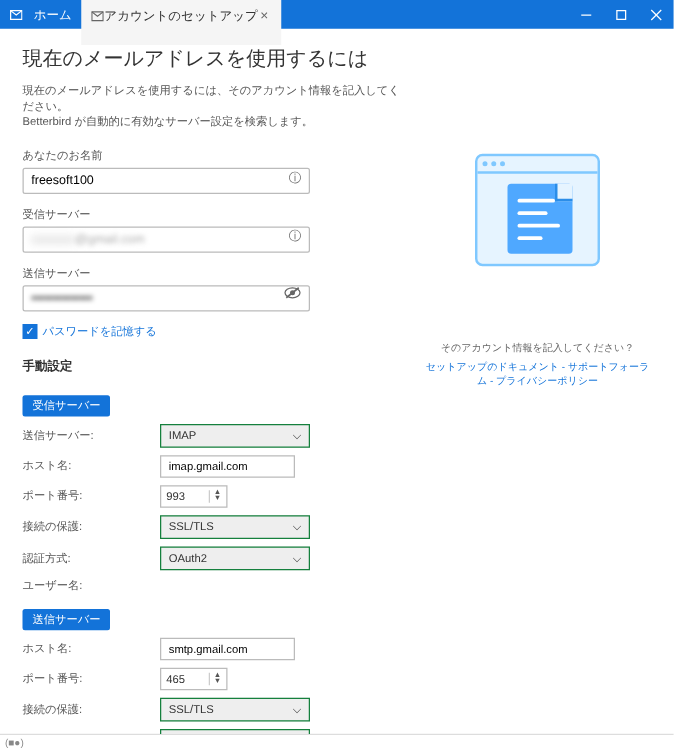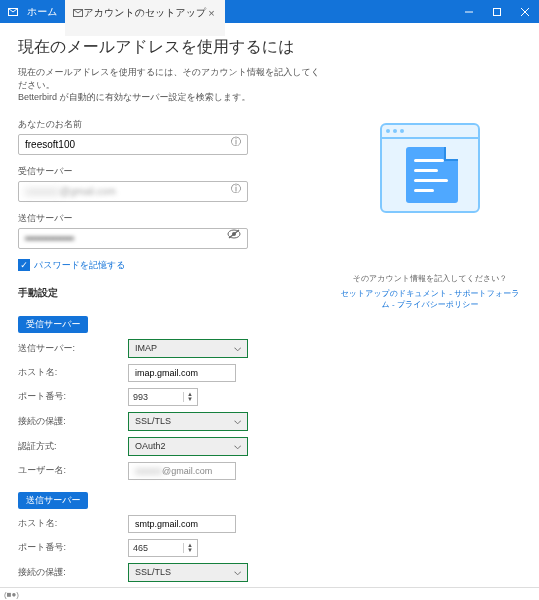--- a/index.html
+++ b/index.html
@@ -23,21 +23,21 @@
 .input-icon { padding: 0 6px; color: #666; }
 .checkbox-row { display: flex; align-items: center; gap: 4px; font-size: 9px; margin-top: 6px; margin-bottom: 14px; }
 .checkbox { width: 12px; height: 12px; background: #1373d9; color: #fff; display: flex; align-items: center; justify-content: center; font-size: 9px; }
 .checkbox-label { color: #1373d9; }
 .section-title { font-size: 10px; font-weight: bold; margin-bottom: 16px; }
 .badge { display: inline-block; background: #1373d9; color: #fff; font-size: 9px; padding: 2px 8px; border-radius: 2px; margin-bottom: 6px; }
 .form-row { display: flex; align-items: center; margin-bottom: 6px; }
 .form-row-label { width: 110px; font-size: 9px; color: #555; }
 .select { width: 120px; border: 1px solid #15803d; background: #eee; padding: 3px 6px; font-size: 9px; display: flex; justify-content: space-between; align-items: center; }
 .text-input { width: 108px; border: 1px solid #bbb; padding: 3px 6px; font-size: 9px; background: #fff; }
-.num-input { width: 70px; border: 1px solid #bbb; padding: 3px 4px; font-size: 9px; display: flex; align-items: flex-end; justify-content: space-between; background: #fff; }
+.num-input { width: 54px; border: 1px solid #bbb; padding: 3px 4px; font-size: 9px; display: flex; align-items: flex-end; justify-content: space-between; background: #fff; }
 .spinner { display: flex; flex-direction: column; font-size: 6px; line-height: 5px; color: #555; border-left: 1px solid #ccc; padding-left: 3px; }
 .readonly { color: #888; }
 .side { width: 200px; padding: 100px 18px 0 0; text-align: center; }
 .illus { width: 100px; height: 90px; margin: 0 auto 60px; border: 2px solid #7fc8ff; border-radius: 6px; position: relative; background: linear-gradient(#e6f4ff,#e6f4ff); }
 .illus-top { height: 14px; border-bottom: 2px solid #7fc8ff; display: flex; align-items: center; padding-left: 4px; gap: 3px; }
 .dot { width: 4px; height: 4px; border-radius: 50%; background: #7fc8ff; }
 .doc { position: absolute; left: 24px; top: 22px; width: 52px; height: 56px; background: #4fa8ff; border-radius: 3px; }
 .doc::before { content: ""; position: absolute; right: 0; top: 0; width: 12px; height: 12px; background: #e6f4ff; border-left: 2px solid #2b8de8; border-bottom: 2px solid #2b8de8; }
 .doc-line { position: absolute; left: 8px; right: 14px; height: 3px; background: #fff; border-radius: 2px; }
 .doc-line.l1 { top: 12px; }
@@ -168,21 +168,20 @@
       </div>
     <div class="form-row">
         <div class="form-row-label">認証方式:</div>
         <div class="select">
           <span>OAuth2</span>
           <span>⌵</span>
         </div>
       </div>
     <div class="form-row">
         <div class="form-row-label">ユーザー名:</div>
-        <div class="text-input readonly"><span style="filter:blur(3px)">xxxxxx</span><span>@gmail.com</span></div>
       </div>
 
     <div style="height:6px"></div>
     <div class="badge">送信サーバー</div>
     <div class="form-row">
         <div class="form-row-label">ホスト名:</div>
         <input class="text-input" value="smtp.gmail.com" style="">
       </div>
     <div class="form-row">
         <div class="form-row-label">ポート番号:</div>

